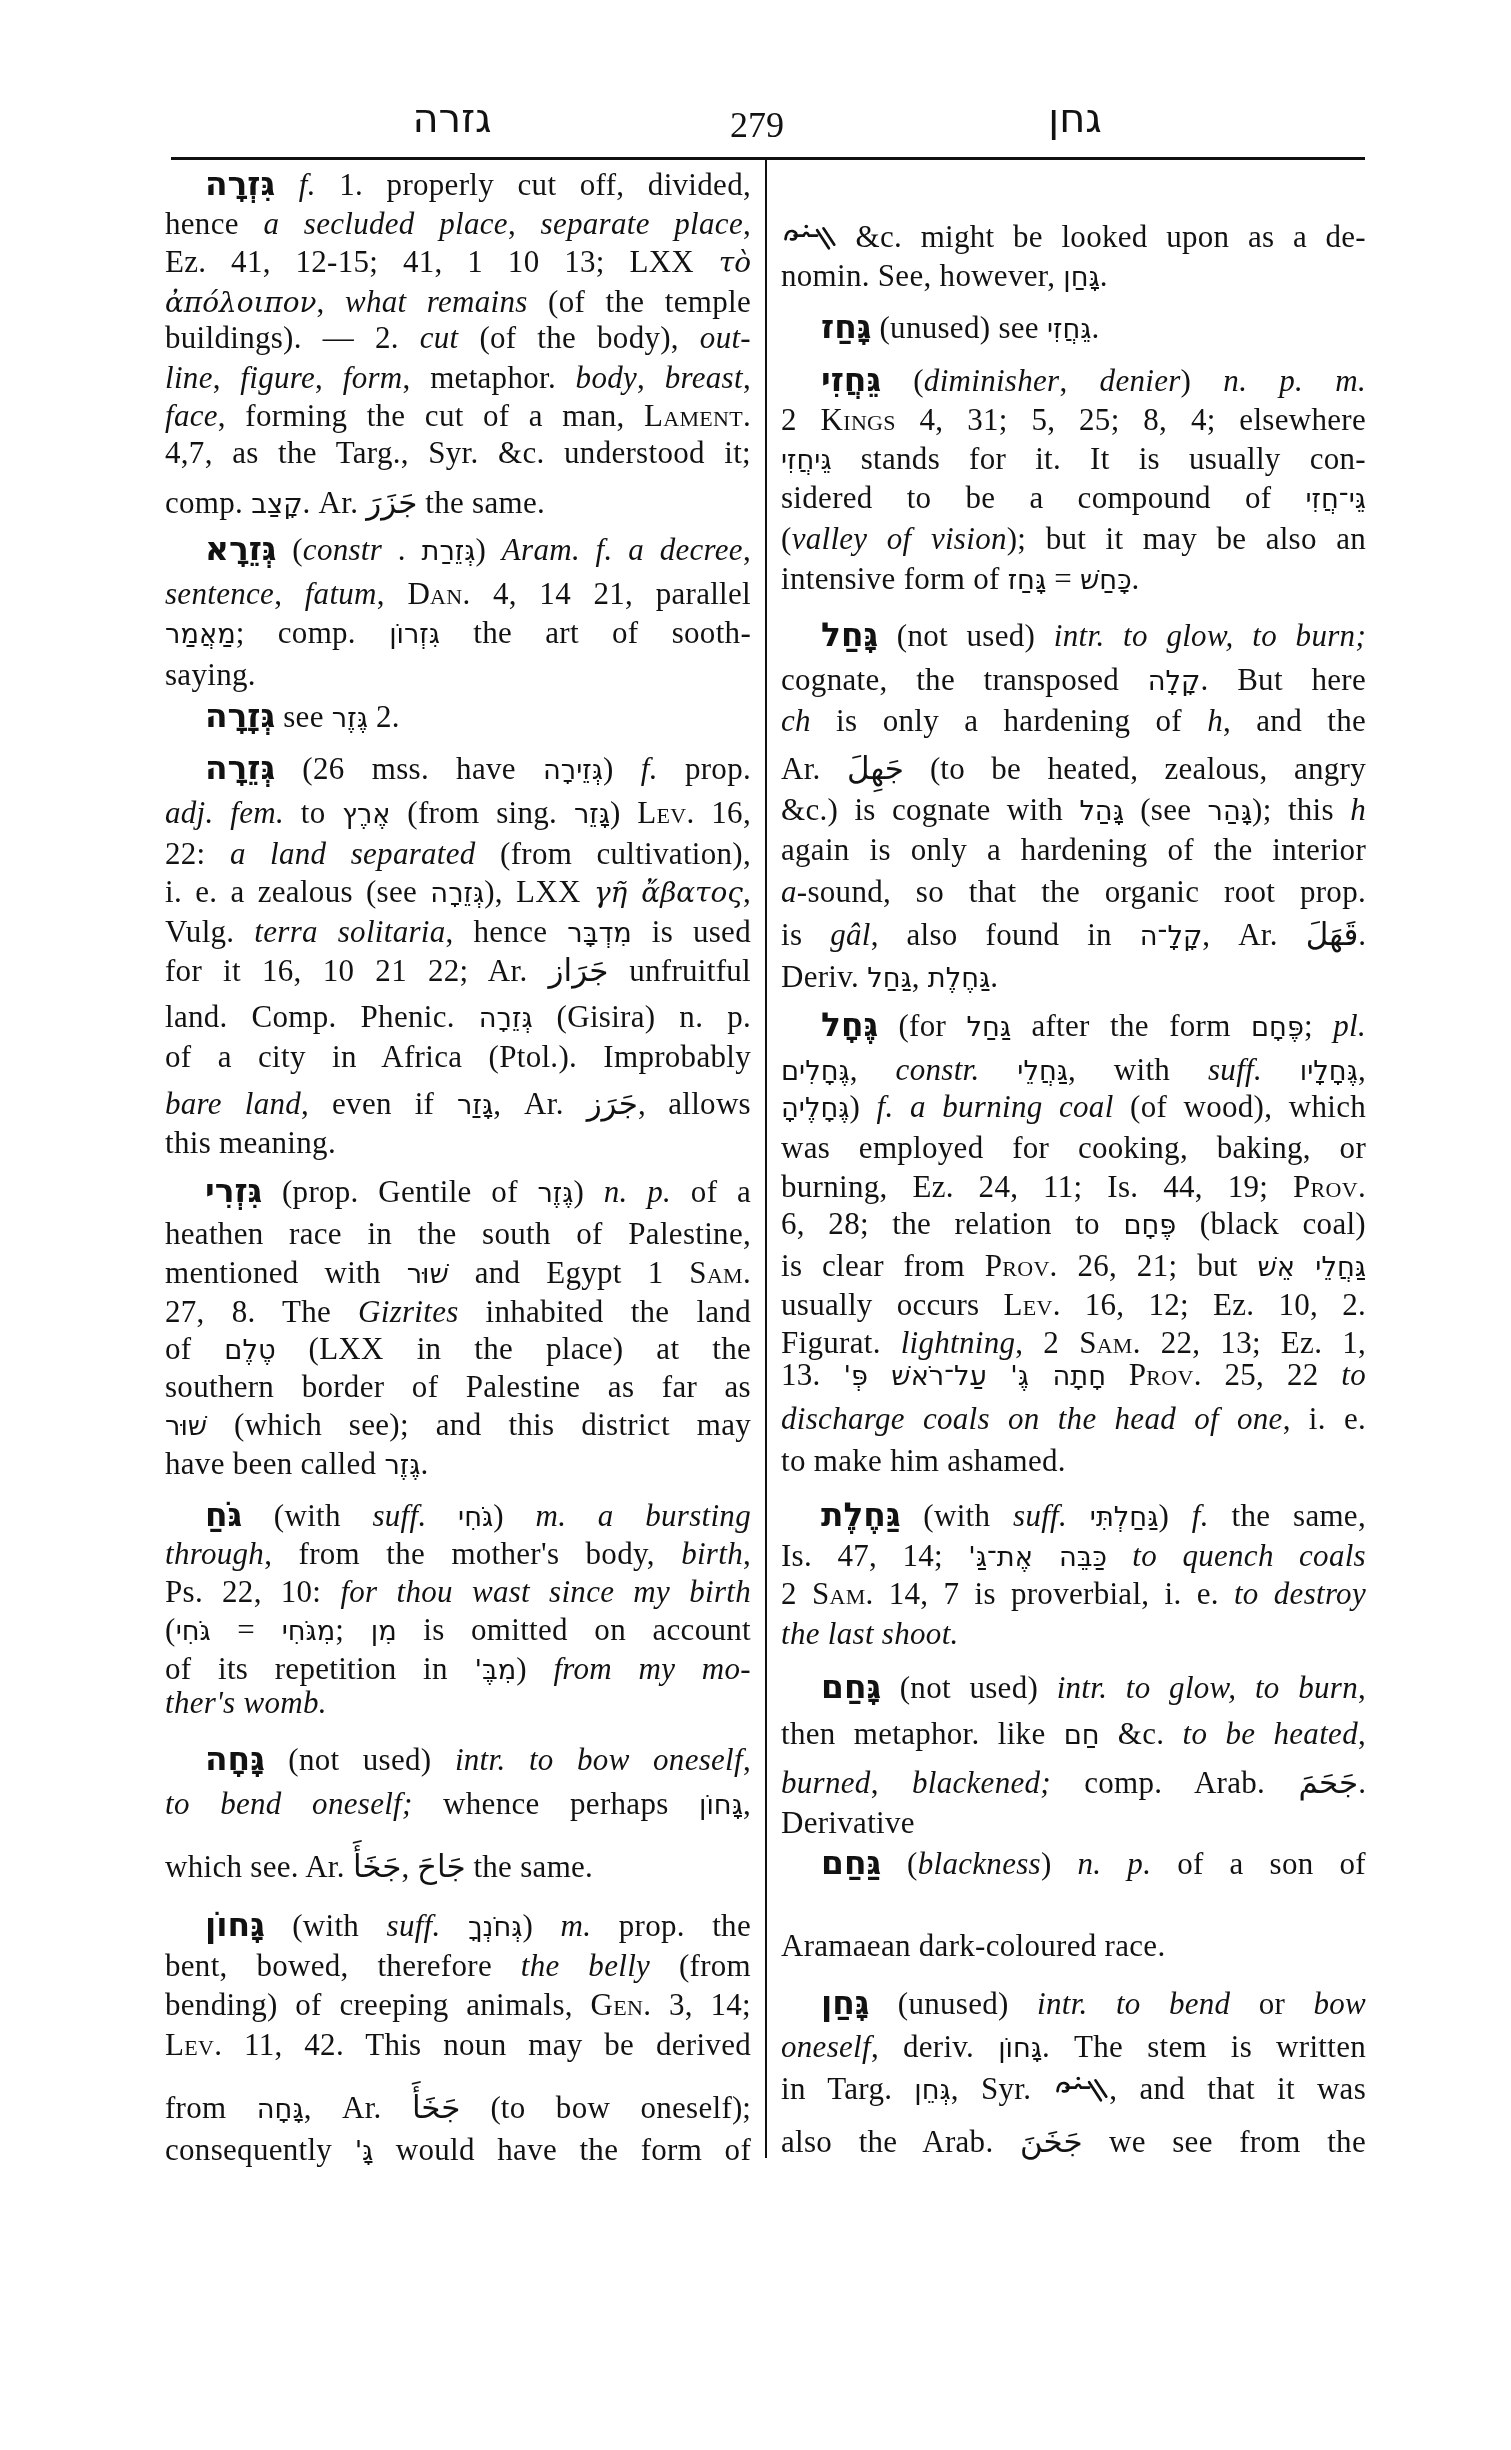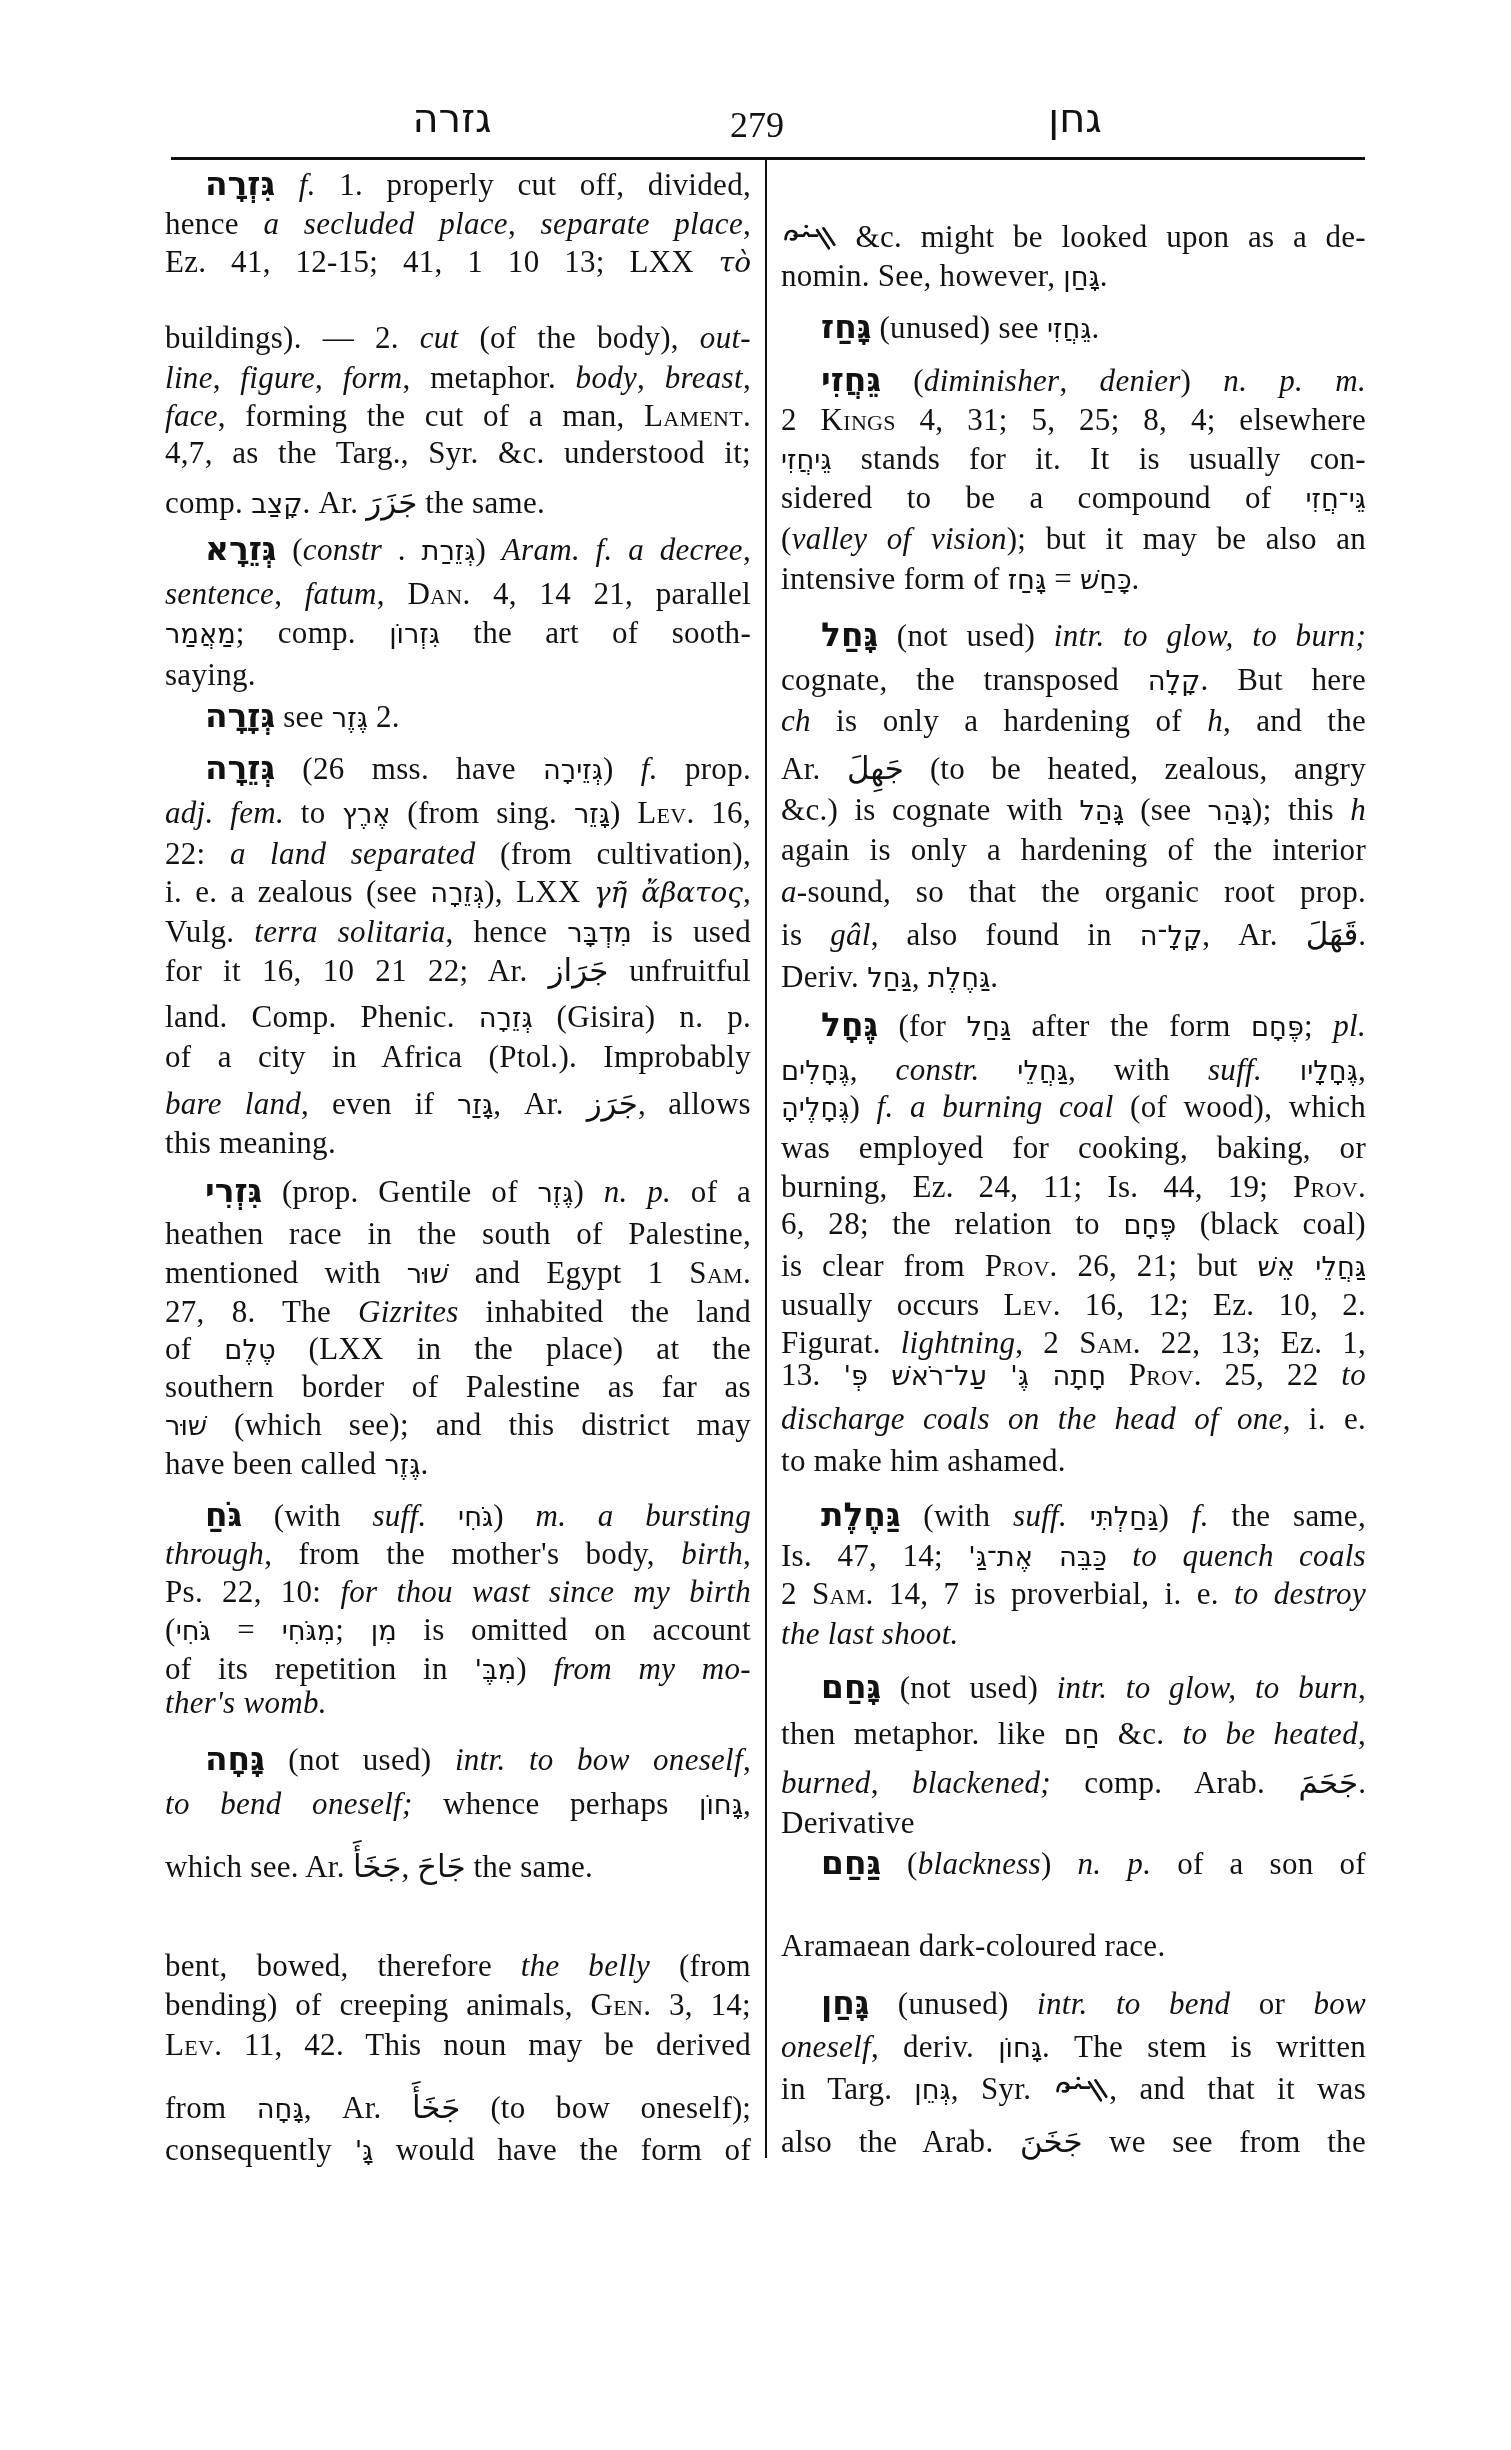--- a/index.html
+++ b/index.html
@@ -59,20 +59,21 @@
 <div id="page">
   <div class="rh rh-left">גזרה</div>
   <div class="pn">279</div>
   <div class="rh rh-right">גחן</div>
   <div class="rule"></div>
   <div class="divider"></div>
   <div class="col left">
       <div class="line indent just" style="top: 165px;"><span class="hw">גִּזְרָה</span><span class="r"> </span><span class="i">f.</span><span class="r"> 1. properly cut off, divided,</span></div>
       <div class="line just" style="top: 204px;"><span class="r">hence </span><span class="i">a secluded place</span><span class="r">, </span><span class="i">separate place</span><span class="r">,</span></div>
       <div class="line just" style="top: 242px;"><span class="r">Ez. 41, 12-15; 41, 1 10 13; LXX </span><span class="gr">τὸ</span></div>
+      <div class="line just" style="top: 282px;"><span class="gr">ἀπόλοιπον</span><span class="r">, </span><span class="i">what remains</span><span class="r"> (of the temple</span></div>
       <div class="line just" style="top: 318px;"><span class="r">buildings). — 2. </span><span class="i">cut</span><span class="r"> (of the body), </span><span class="i">out-</span></div>
       <div class="line just" style="top: 358px;"><span class="i">line</span><span class="r">, </span><span class="i">figure</span><span class="r">, </span><span class="i">form</span><span class="r">, metaphor. </span><span class="i">body</span><span class="r">, </span><span class="i">breast</span><span class="r">,</span></div>
       <div class="line just" style="top: 396px;"><span class="i">face</span><span class="r">, forming the cut of a man, </span><span class="sc">Lament.</span></div>
       <div class="line just" style="top: 433px;"><span class="r">4,7, as the Targ., Syr. &amp;c. understood it;</span></div>
       <div class="line" style="top: 483px;"><span class="r">comp. </span><span class="h">קָצַב</span><span class="r">. Ar. </span><span class="ar">جَزَرَ</span><span class="r"> the same.</span></div>
       <div class="line indent just" style="top: 530px;"><span class="hw">גְּזֵרָא</span><span class="r"> (</span><span class="i">constr</span><span class="r"> . </span><span class="h">גְּזֵרַת</span><span class="r">) </span><span class="i">Aram. f. a decree</span><span class="r">,</span></div>
       <div class="line just" style="top: 574px;"><span class="i">sentence</span><span class="r">, </span><span class="i">fatum</span><span class="r">, </span><span class="sc">Dan.</span><span class="r"> 4, 14 21, parallel</span></div>
       <div class="line just" style="top: 613px;"><span class="h">מַאֲמַר</span><span class="r">; comp. </span><span class="h">גִּזְרוֹן</span><span class="r"> the art of sooth-</span></div>
       <div class="line" style="top: 655px;"><span class="r">saying.</span></div>
       <div class="line indent" style="top: 697px;"><span class="hw">גְּזָרָה</span><span class="r"> see </span><span class="h">גֶּזֶר</span><span class="r"> 2.</span></div>
@@ -96,20 +97,21 @@
       <div class="line" style="top: 1444px;"><span class="r">have been called </span><span class="h">גֶּזֶר</span><span class="r">.</span></div>
       <div class="line indent just" style="top: 1496px;"><span class="hw">גֹּחַ</span><span class="r"> (with </span><span class="i">suff.</span><span class="r"> </span><span class="h">גֹּחִי</span><span class="r">) </span><span class="i">m. a bursting</span></div>
       <div class="line just" style="top: 1534px;"><span class="i">through</span><span class="r">, from the mother's body, </span><span class="i">birth</span><span class="r">,</span></div>
       <div class="line just" style="top: 1572px;"><span class="r">Ps. 22, 10: </span><span class="i">for thou wast since my birth</span></div>
       <div class="line just" style="top: 1610px;"><span class="r">(</span><span class="h">גֹּחִי</span><span class="r"> = </span><span class="h">מִגֹּחִי</span><span class="r">; </span><span class="h">מִן</span><span class="r"> is omitted on account</span></div>
       <div class="line just" style="top: 1649px;"><span class="r">of its repetition in </span><span class="h">מִבֶּ'</span><span class="r">) </span><span class="i">from my mo-</span></div>
       <div class="line" style="top: 1683px;"><span class="i">ther's womb.</span></div>
       <div class="line indent just" style="top: 1740px;"><span class="hw">גָּחָה</span><span class="r"> (not used) </span><span class="i">intr. to bow oneself</span><span class="r">,</span></div>
       <div class="line just" style="top: 1784px;"><span class="i">to bend oneself;</span><span class="r"> whence perhaps </span><span class="h">גָּחוֹן</span><span class="r">,</span></div>
       <div class="line" style="top: 1847px;"><span class="r">which see. Ar. </span><span class="ar">جَخَأَ</span><span class="r">, </span><span class="ar">جَاحَ</span><span class="r"> the same.</span></div>
+      <div class="line indent just" style="top: 1906px;"><span class="hw">גָּחוֹן</span><span class="r"> (with </span><span class="i">suff.</span><span class="r"> </span><span class="h">גְּחֹנְךָ</span><span class="r">) </span><span class="i">m.</span><span class="r"> prop. the</span></div>
       <div class="line just" style="top: 1946px;"><span class="r">bent, bowed, therefore </span><span class="i">the belly</span><span class="r"> (from</span></div>
       <div class="line just" style="top: 1985px;"><span class="r">bending) of creeping animals, </span><span class="sc">Gen.</span><span class="r"> 3, 14;</span></div>
       <div class="line just" style="top: 2025px;"><span class="sc">Lev.</span><span class="r"> 11, 42. This noun may be derived</span></div>
       <div class="line just" style="top: 2088px;"><span class="r">from </span><span class="h">גָּחָה</span><span class="r">, Ar. </span><span class="ar">جَخَأَ</span><span class="r"> (to bow oneself);</span></div>
       <div class="line just" style="top: 2130px;"><span class="r">consequently </span><span class="h">גָּ'</span><span class="r"> would have the form of</span></div>
     </div>
   <div class="col right">
       <div class="line just" style="top: 217px;"><span class="sy" role="img" aria-label="ܓܚܢ"><svg width="56" height="31" viewBox="0 0 62 34">
             <path d="M5 20 q1-10 8-9 q5 1 4 6 q-1 4-6 3 M15 16 h10 q3-6 6 0 h9 M40 10 l13 20 M47 8 l12 18" fill="none" stroke="#121212" stroke-width="3" stroke-linecap="round"></path>
             <circle cx="28" cy="6" r="2" fill="#121212"></circle>

